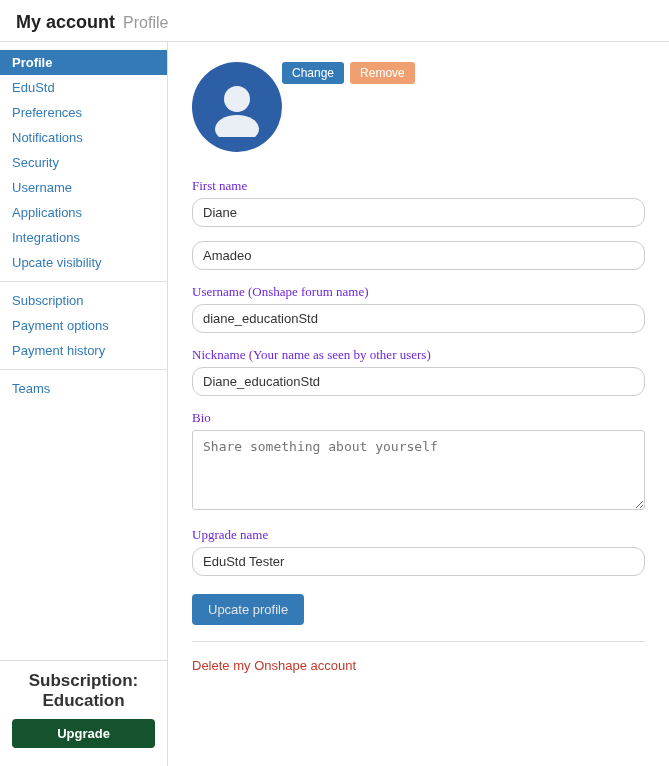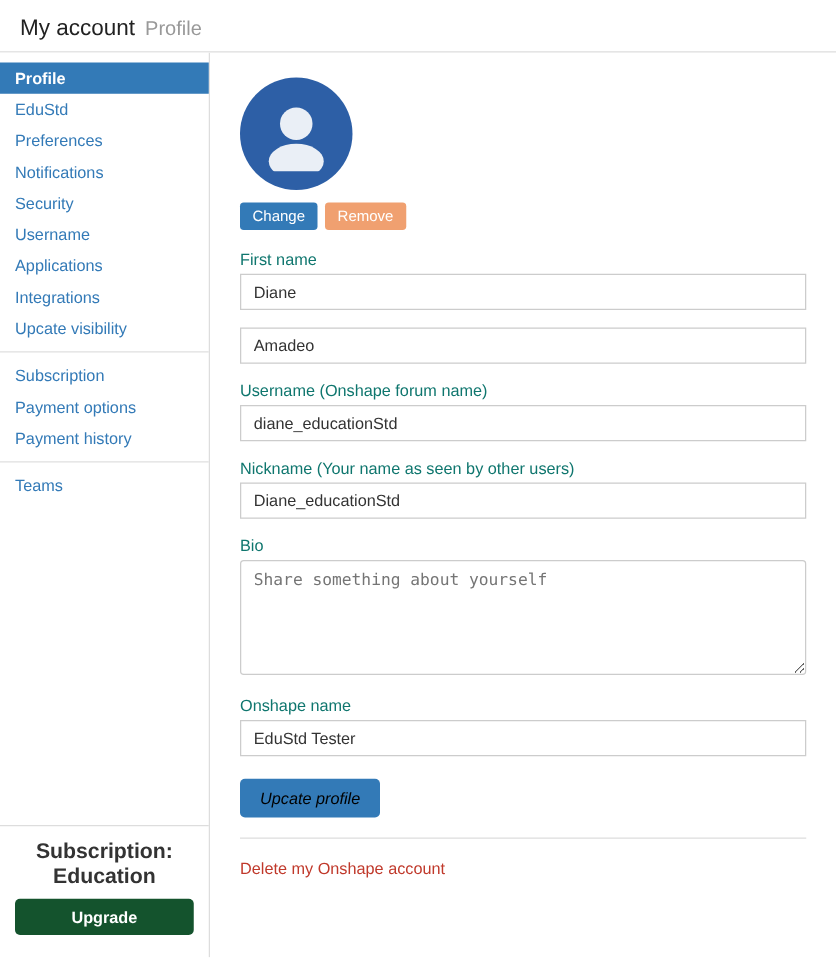--- a/index.html
+++ b/index.html
@@ -1,52 +1,52 @@
 <!DOCTYPE html>
 <html><head>
   <meta charset="utf-8">
   <style>
     * { box-sizing: border-box; margin: 0; padding: 0; }
     body { font-family: Arial, sans-serif; font-size: 13px; color: #333; background: #fff; display: flex; flex-direction: column; height: 766px; width: 669px; overflow: hidden; }
 
     
     .header { display: flex; align-items: baseline; padding: 12px 16px 8px 16px; border-bottom: 1px solid #ddd; gap: 8px; }
-    .header-myaccount { font-size: 18px; font-weight: normal; color: #222; }
+    .header-myaccount { font-size: 18px; font-weight: bold; color: #222; }
     .header-profile { font-size: 16px; color: #999; }
 
     
     .layout { display: flex; flex: 1; overflow: hidden; }
 
     
     .sidebar { width: 168px; min-width: 168px; border-right: 1px solid #ddd; display: flex; flex-direction: column; padding: 8px 0; background: #fff; }
     .sidebar-item { padding: 5px 12px; cursor: pointer; color: #337ab7; font-size: 13px; }
     .sidebar-item.active { background: #337ab7; color: #fff; font-weight: bold; }
     .sidebar-divider { border: none; border-top: 1px solid #e0e0e0; margin: 6px 0; }
     .sidebar-bottom { margin-top: auto; padding: 10px 12px; border-top: 1px solid #ddd; text-align: center; }
     .sidebar-subscription-label { font-size: 17px; font-weight: bold; color: #333; margin-bottom: 8px; }
     .upgrade-button { background: #14532d; color: #fff; border: none; border-radius: 4px; padding: 7px 0; width: 100%; font-size: 13px; cursor: pointer; font-weight: bold; }
 
     
     .main { flex: 1; overflow-y: auto; padding: 20px 24px; }
 
     
-    .avatar-section { display: flex; flex-direction: column; align-items: flex-start; margin-bottom: 16px; }
+    .avatar-section { display: flex; flex-direction: row; align-items: flex-start; margin-bottom: 16px; }
     .avatar-circle { width: 90px; height: 90px; border-radius: 50%; background: #2d5fa6; display: flex; align-items: center; justify-content: center; margin-bottom: 10px; }
     .avatar-person { width: 60px; height: 60px; }
     .avatar-buttons { display: flex; gap: 6px; }
     .btn-change { background: #337ab7; color: #fff; border: none; border-radius: 3px; padding: 4px 10px; font-size: 12px; cursor: pointer; }
     .btn-remove { background: #f0a070; color: #fff; border: none; border-radius: 3px; padding: 4px 10px; font-size: 12px; cursor: pointer; text-align: right; }
 
     
     .form-group { margin-bottom: 14px; }
-    .form-label { font-size: 13px; color: #0f766e; margin-bottom: 4px; display: block; }
-    .form-input { width: 100%; padding: 6px 10px; border: 1px solid #ccc; border-radius: 0; font-size: 13px; color: #333; outline: none; }
-    .form-textarea { width: 100%; padding: 8px 10px; border: 1px solid #ccc; border-radius: 3px; font-size: 13px; color: #999; resize: vertical; height: 92px; outline: none; }
+    .form-label { font-size: 13px; color: #6d28d9; margin-bottom: 4px; display: block; font-family: Liberation Serif, serif; }
+    .form-input { width: 100%; padding: 6px 10px; border: 1px solid #ccc; border-radius: 11px; font-size: 13px; color: #333; outline: none; }
+    .form-textarea { width: 100%; padding: 8px 10px; border: 1px solid #ccc; border-radius: 3px; font-size: 13px; color: #999; resize: vertical; height: 80px; outline: none; }
 
-    .update-button { background: #337ab7; color: #000000; border: none; border-radius: 4px; padding: 8px 16px; font-size: 13px; cursor: pointer; margin-top: 4px; font-style: italic; }
+    .update-button { background: #337ab7; color: #e5e5e5; border: none; border-radius: 4px; padding: 8px 16px; font-size: 13px; cursor: pointer; margin-top: 4px; }
 
     .divider-line { border: none; border-top: 1px solid #ddd; margin: 16px 0; }
 
     .delete-link { color: #c0392b; font-size: 13px; text-decoration: none; }
   </style>
 </head>
 <body>
 
 <div class="header">
   <span class="header-myaccount">My account</span>
@@ -123,21 +123,21 @@
     </div>
 
     
     <div class="form-group">
       <label class="form-label">Bio</label>
       <textarea class="form-textarea" placeholder="Share something about yourself" style=""></textarea>
     </div>
 
     
     <div class="form-group">
-      <label class="form-label">Onshape name</label>
+      <label class="form-label">Upgrade name</label>
       <input class="form-input" type="text" value="EduStd Tester" style="">
     </div>
 
     
     <button class="update-button">Upcate profile</button>
 
     <hr class="divider-line">
 
     
     <a href="#" class="delete-link">Delete my Onshape account</a>

